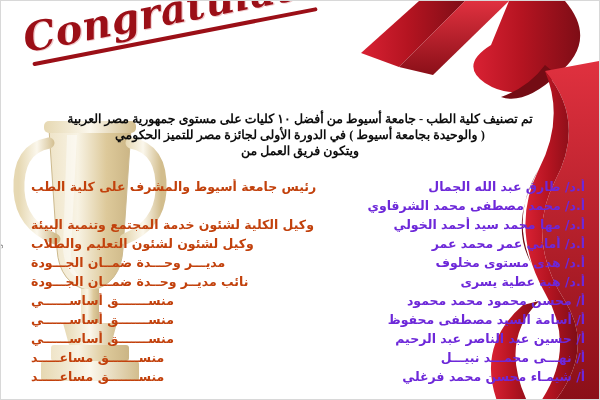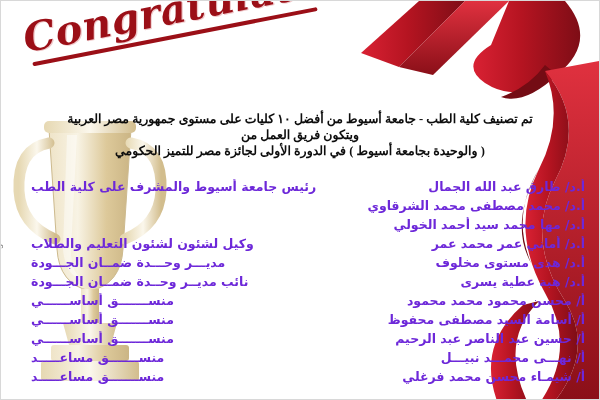--- a/index.html
+++ b/index.html
@@ -115,21 +115,21 @@
     white-space: nowrap;
     overflow: hidden;
   }
   .person-role {
     width: 300px;
     text-align: left;
     box-sizing: border-box;
     font-family: "DejaVu Sans", "Liberation Sans", sans-serif;
     font-weight: bold;
     font-size: 12.5px;
-    color: #6d28d9;
+    color: #c2410c;
     white-space: nowrap;
     overflow: hidden;
     letter-spacing: 0.2px;
   }
 
   
   .credit {
     position: absolute;
     left: 2px;
     bottom: 96px;
@@ -209,34 +209,35 @@
     </svg>
   </div>
 
   <div class="congrats">
     <div class="congrats-text">Congratulations</div>
     <div class="congrats-underline"></div>
   </div>
 
   <div class="intro">
     <div>تم تصنيف كلية الطب - جامعة أسيوط من أفضل ١٠ كليات على مستوى جمهورية مصر العربية</div>
+    <div>( والوحيدة بجامعة أسيوط ) في الدورة الأولى لجائزة مصر للتميز الحكومي</div>
     <div>ويتكون فريق العمل من</div>
-    <div>( والوحيدة بجامعة أسيوط ) في الدورة الأولى لجائزة مصر للتميز الحكومي</div>
   </div>
 
   <div class="people">
     <div class="person-row">
       <div class="person-name">أ.د/ طارق عبد الله الجمال</div>
       <div class="person-role">رئيس جامعة أسيوط والمشرف على كلية الطب</div>
     </div>
     <div class="person-row">
       <div class="person-name">أ.د/ محمد مصطفى محمد الشرقاوي</div>
     </div>
     <div class="person-row">
       <div class="person-name">أ.د/ مها محمد سيد أحمد الخولي</div>
+      <div class="person-role">وكيل الكلية لشئون خدمة المجتمع وتنمية البيئة</div>
     </div>
     <div class="person-row">
       <div class="person-name">أ.د/ أماني عمر محمد عمر</div>
       <div class="person-role">وكيل لشئون لشئون التعليم والطلاب</div>
     </div>
     <div class="person-row">
       <div class="person-name">أ.د/ هدى مستوى مخلوف</div>
       <div class="person-role">مديـــر وحـــدة ضمــان الجـــودة</div>
     </div>
     <div class="person-row">

